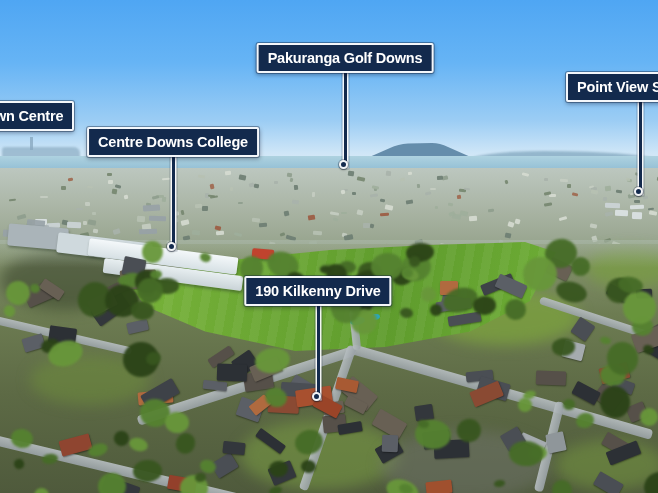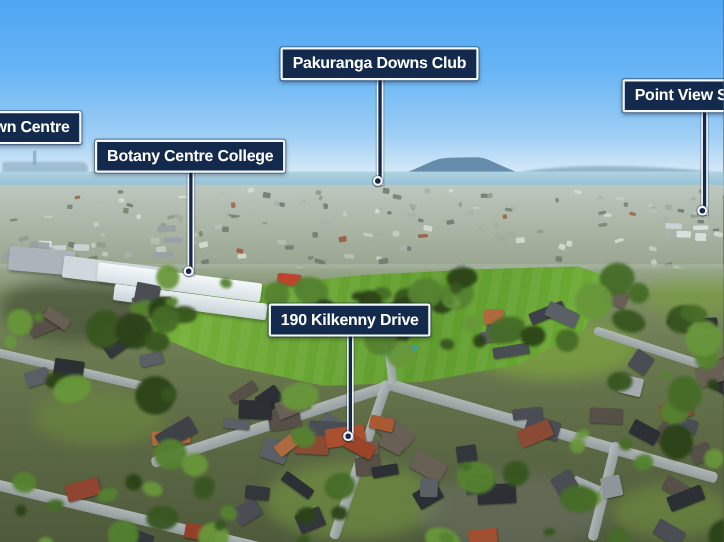--- a/index.html
+++ b/index.html
@@ -507,27 +507,27 @@
       <div class="tree" style="left: 300.8px; top: 459.6px; width: 15.2px; height: 13.1px; background: rgb(43, 67, 23); transform: rotate(3.6deg);"></div>
       <div class="tree" style="left: 493.7px; top: 479.6px; width: 11.4px; height: 6.9px; background: rgb(56, 86, 31); transform: rotate(-9deg);"></div>
       <div class="tree" style="left: 643.7px; top: 471.8px; width: 32.1px; height: 28.7px; background: rgb(43, 67, 23); transform: rotate(-15.3deg);"></div>
     </div>
 
   <div class="callout">
     <div class="callout-box box-wn">wn Centre</div>
   </div>
 
   <div class="callout">
-    <div class="callout-box box-bdc">Botany Centre College</div>
+    <div class="callout-box box-bdc">Centre Downs College</div>
     <div class="callout-line line-bdc"></div>
     <div class="callout-dot dot-bdc"></div>
   </div>
 
   <div class="callout">
-    <div class="callout-box box-pak">Pakuranga Downs Club</div>
+    <div class="callout-box box-pak">Pakuranga Golf Downs</div>
     <div class="callout-line line-pak"></div>
     <div class="callout-dot dot-pak"></div>
   </div>
 
   <div class="callout">
     <div class="callout-box box-pv">Point View S</div>
     <div class="callout-line line-pv"></div>
     <div class="callout-dot dot-pv"></div>
   </div>
 

